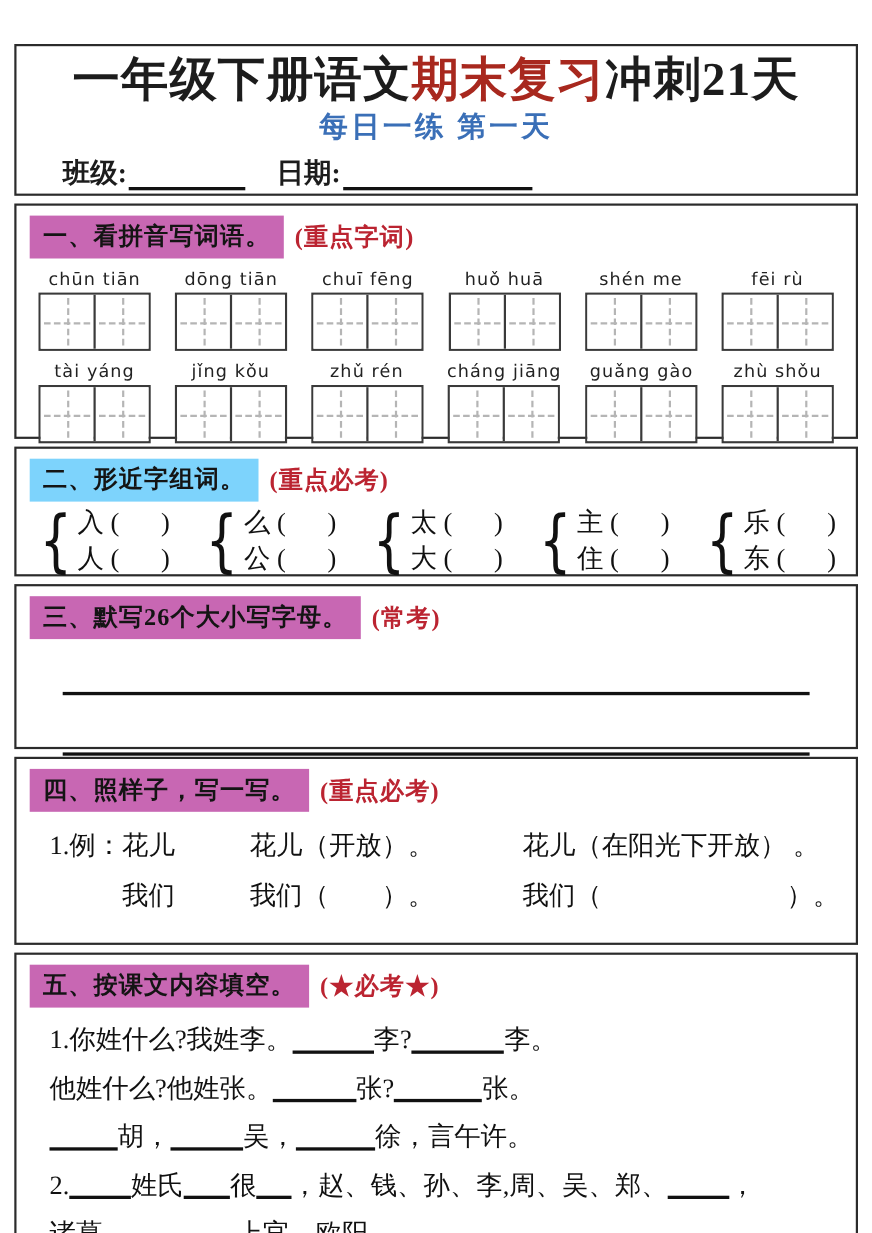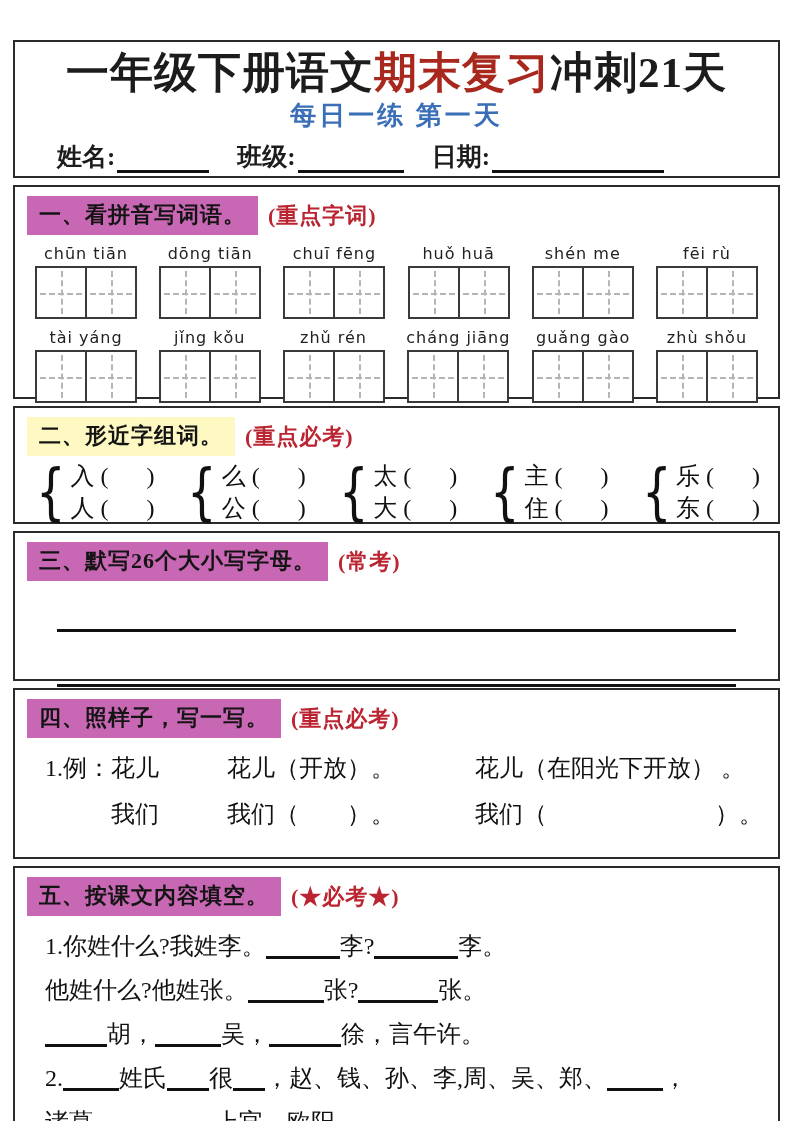--- a/index.html
+++ b/index.html
@@ -63,24 +63,20 @@
 </head>
 <body>
 
 <div class="page">
 
   <div class="box header-box">
     <div class="title"><span>一年级下册语文</span><span class="red" style="color: rgb(168, 40, 30);">期末复习</span><span>冲刺21天</span></div>
     <div class="subtitle" style="color: rgb(58, 111, 183);">每日一练 第一天</div>
     <div class="fields">
       <span class="field">
-          <span>姓名:</span>
-          <span class="field-blank" style="width: 92px;"></span>
-        </span>
-      <span class="field">
           <span>班级:</span>
           <span class="field-blank" style="width: 106px;"></span>
         </span>
       <span class="field">
           <span>日期:</span>
           <span class="field-blank" style="width: 172px;"></span>
         </span>
     </div>
   </div>
 
@@ -174,21 +170,21 @@
             <div class="py-label">zhù shǒu</div>
             <div class="tian-pair">
               <div class="tian"></div>
               <div class="tian"></div>
             </div>
           </div>
         </div>
       </section>
       <section class="box" style="height: 118px;">
         <div class="sec-head">
-          <span class="sec-label" style="background: #fef9c3;">二、形近字组词。</span>
+          <span class="sec-label" style="background: #7dd3fc;">二、形近字组词。</span>
           <span class="sec-note" style="color: rgb(187, 36, 49);">(重点必考)</span>
         </div>
         <div class="brace-row">
           <div class="brace-group">
             <span class="brace-char">{</span>
             <div class="brace-col">
               <div class="brace-line"><span>入</span><span class="pr">&nbsp;(</span><span class="paren-gap"></span><span class="pr">)</span></div>
               <div class="brace-line"><span>人</span><span class="pr">&nbsp;(</span><span class="paren-gap"></span><span class="pr">)</span></div>
             </div>
           </div>

